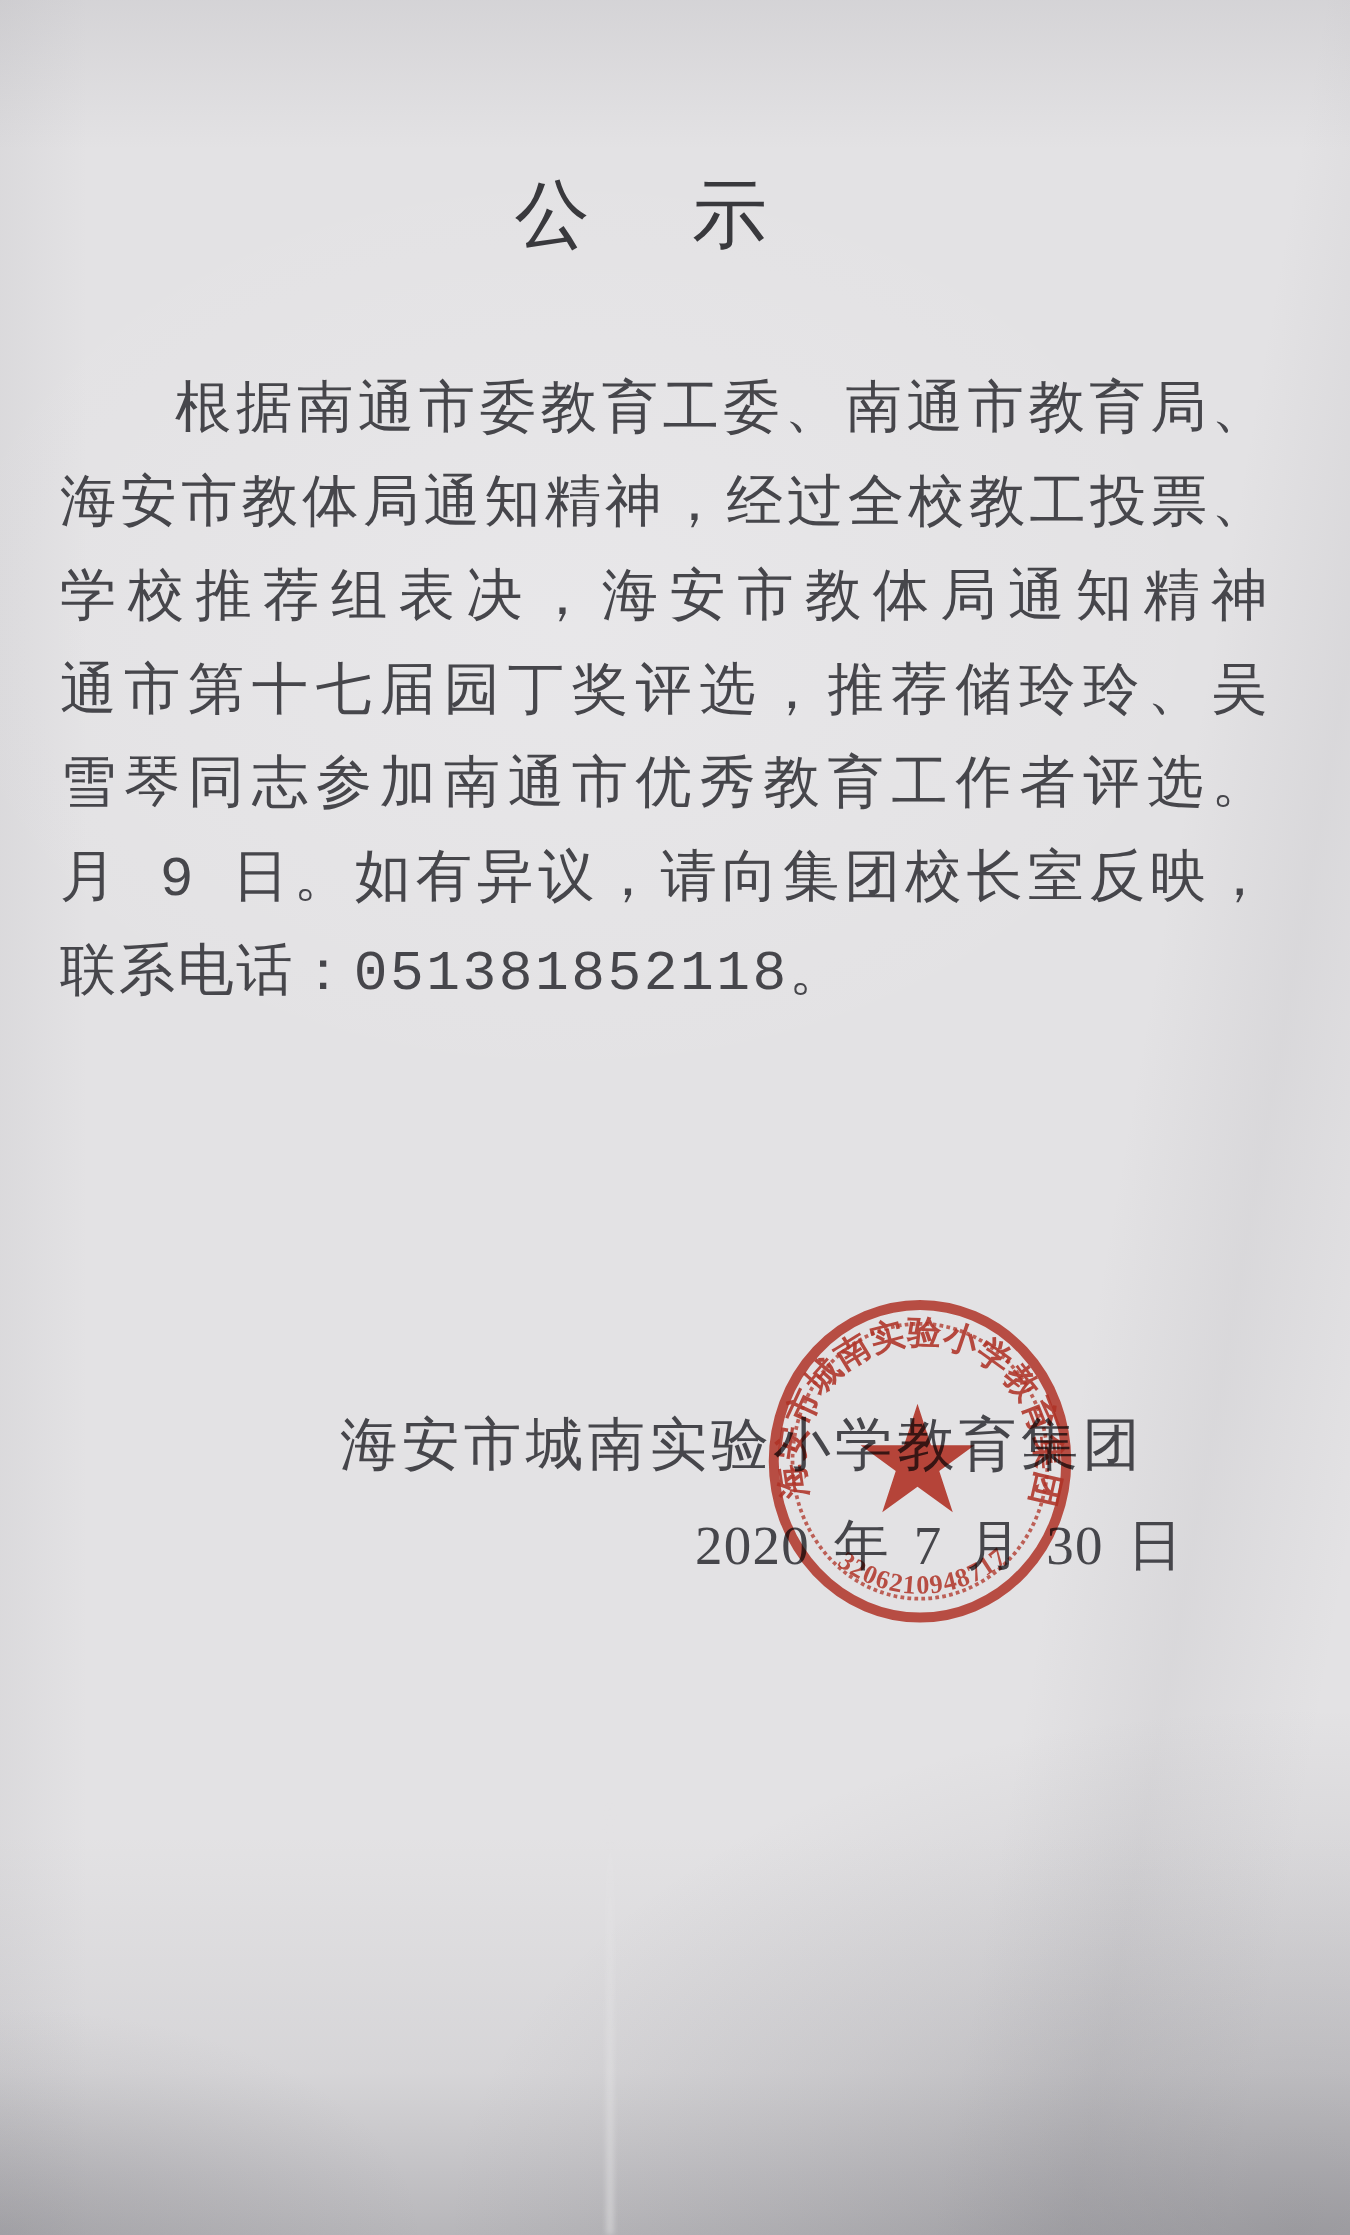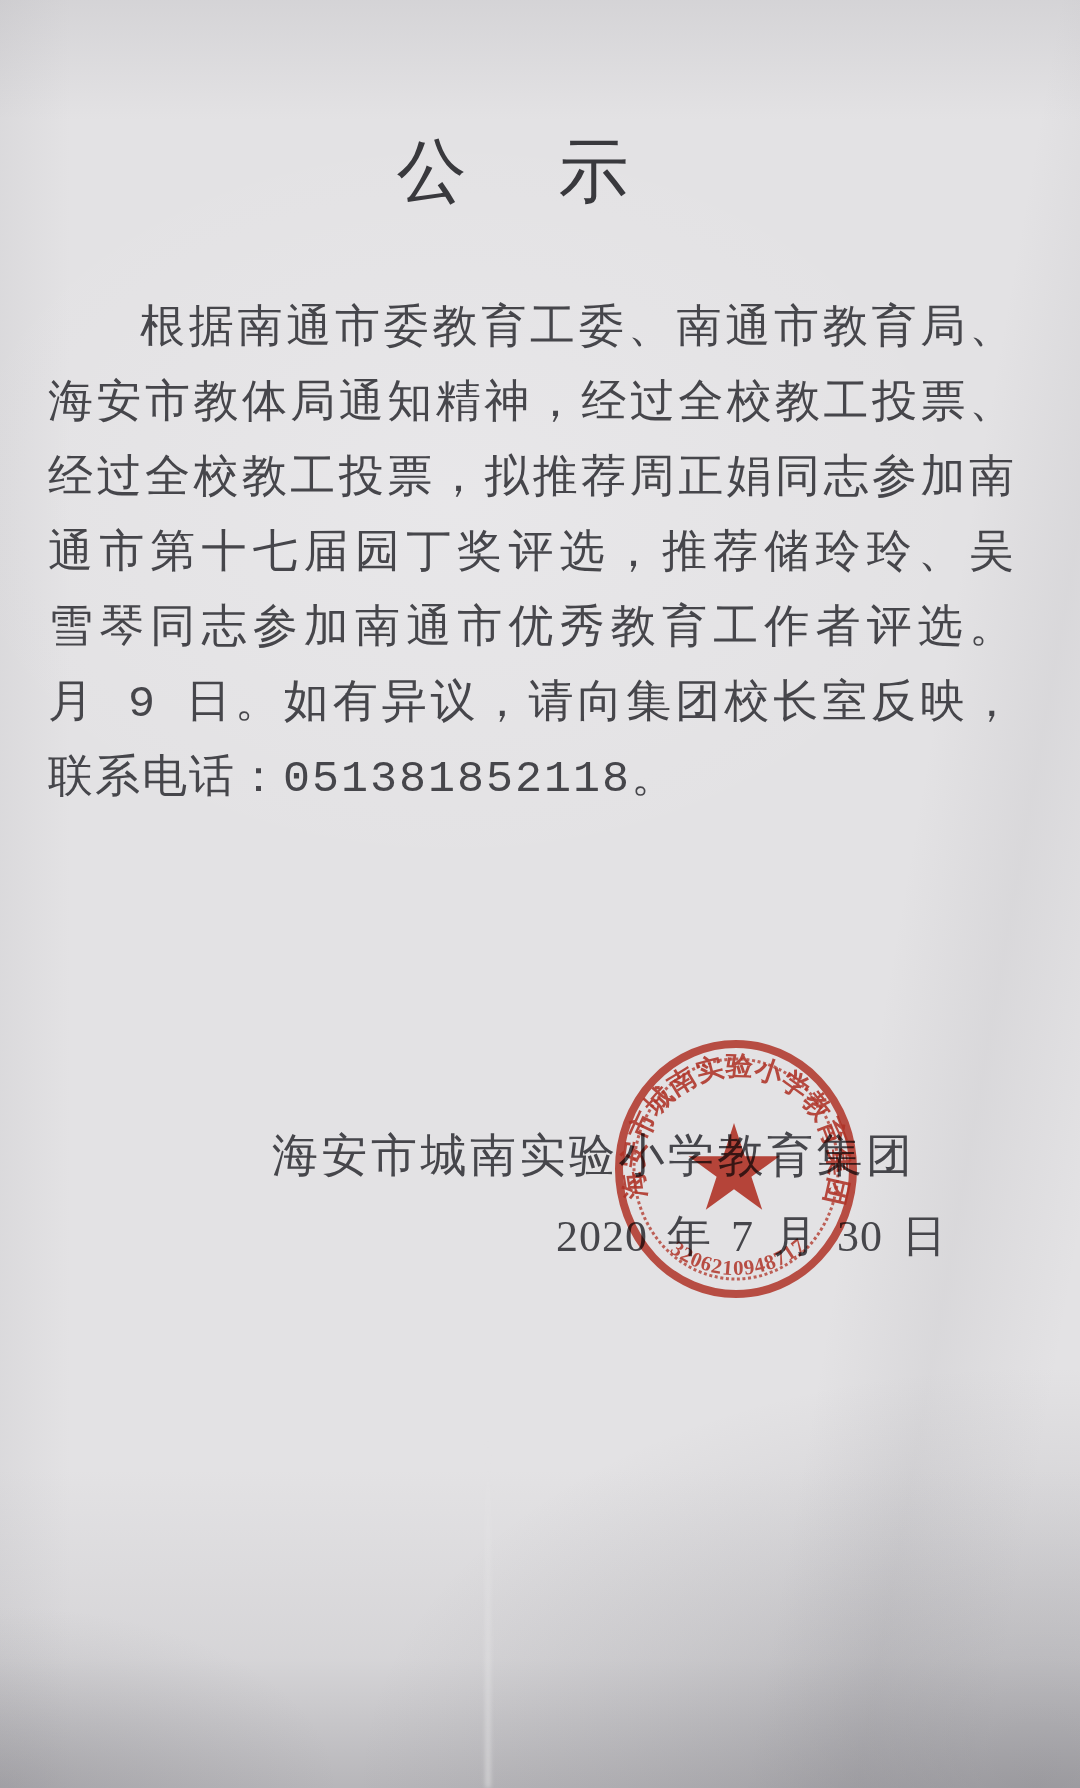--- a/index.html
+++ b/index.html
@@ -19,21 +19,21 @@
       #e3e2e4;
   }
   .crease{
     position:absolute;left:486px;top:1440px;width:4px;height:348px;
     background:linear-gradient(to bottom, rgba(255,255,255,0), rgba(255,255,255,0.5));
     filter:blur(2.5px);
   }
   .title{
     position:absolute;top:126px;left:0;width:1036px;
     text-align:center;
-    font-size:70px;line-height:92px;
+    font-size:60px;line-height:92px;
     letter-spacing:11px;
     color:#39393d;
     filter:blur(0.4px);
   }
   .body{
     position:absolute;top:292px;left:48px;width:966px;
     font-size:45px;line-height:75px;
     color:#46464b;
     filter:blur(0.35px);
   }
@@ -84,21 +84,21 @@
 
 <div class="photo">
 
   <div class="crease"></div>
 
   <div class="title">公　示</div>
 
   <div class="body">
     <p class="indent">根据南通市委教育工委、南通市教育局、</p>
     <p>海安市教体局通知精神，经过全校教工投票、</p>
-    <p>经过全校教工投票，拟推荐周正娟同志参加南</p>
+    <p>学校推荐组表决，海安市教体局通知精神</p>
     <p>通市第十七届园丁奖评选，推荐储玲玲、吴</p>
     <p>雪琴同志参加南通市优秀教育工作者评选。</p>
     <p>月 9 日。如有异议，请向集团校长室反映，</p>
     <p class="flush">联系电话：051381852118。</p>
   </div>
 
   <div class="signature">海安市城南实验小学教育集团</div>
 
   <div class="date">2020 年 7 月 30 日</div>
 

